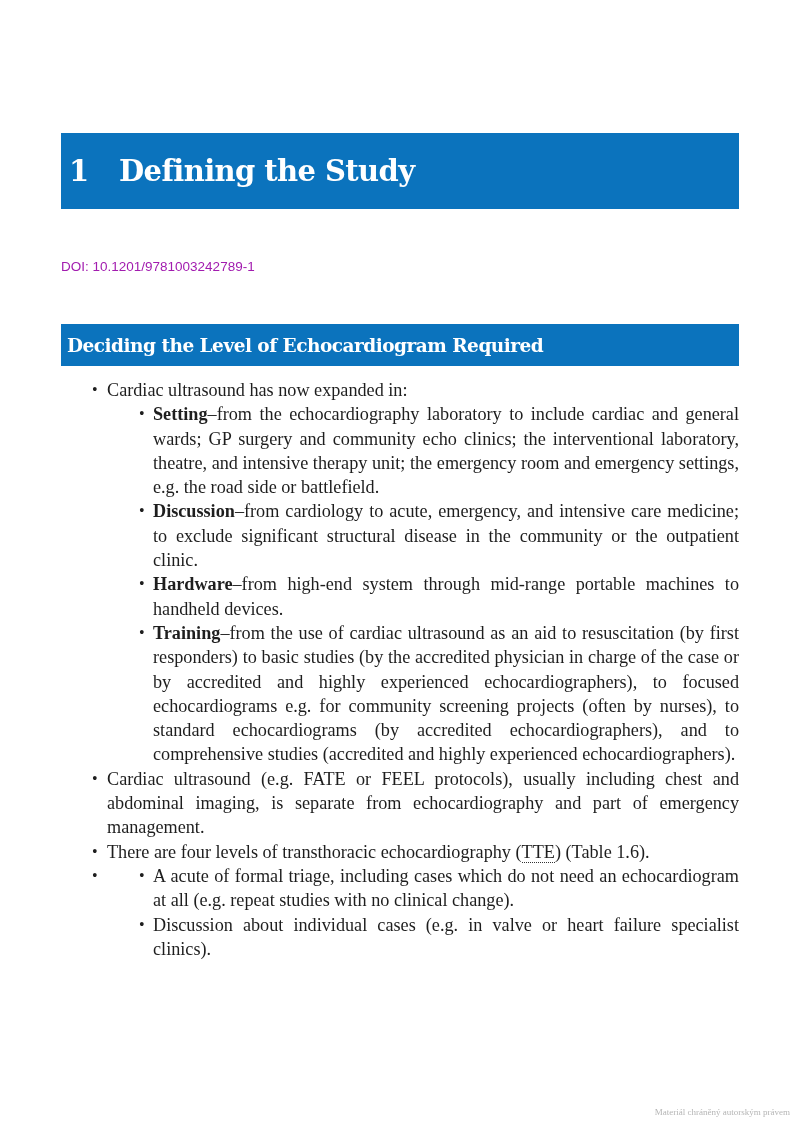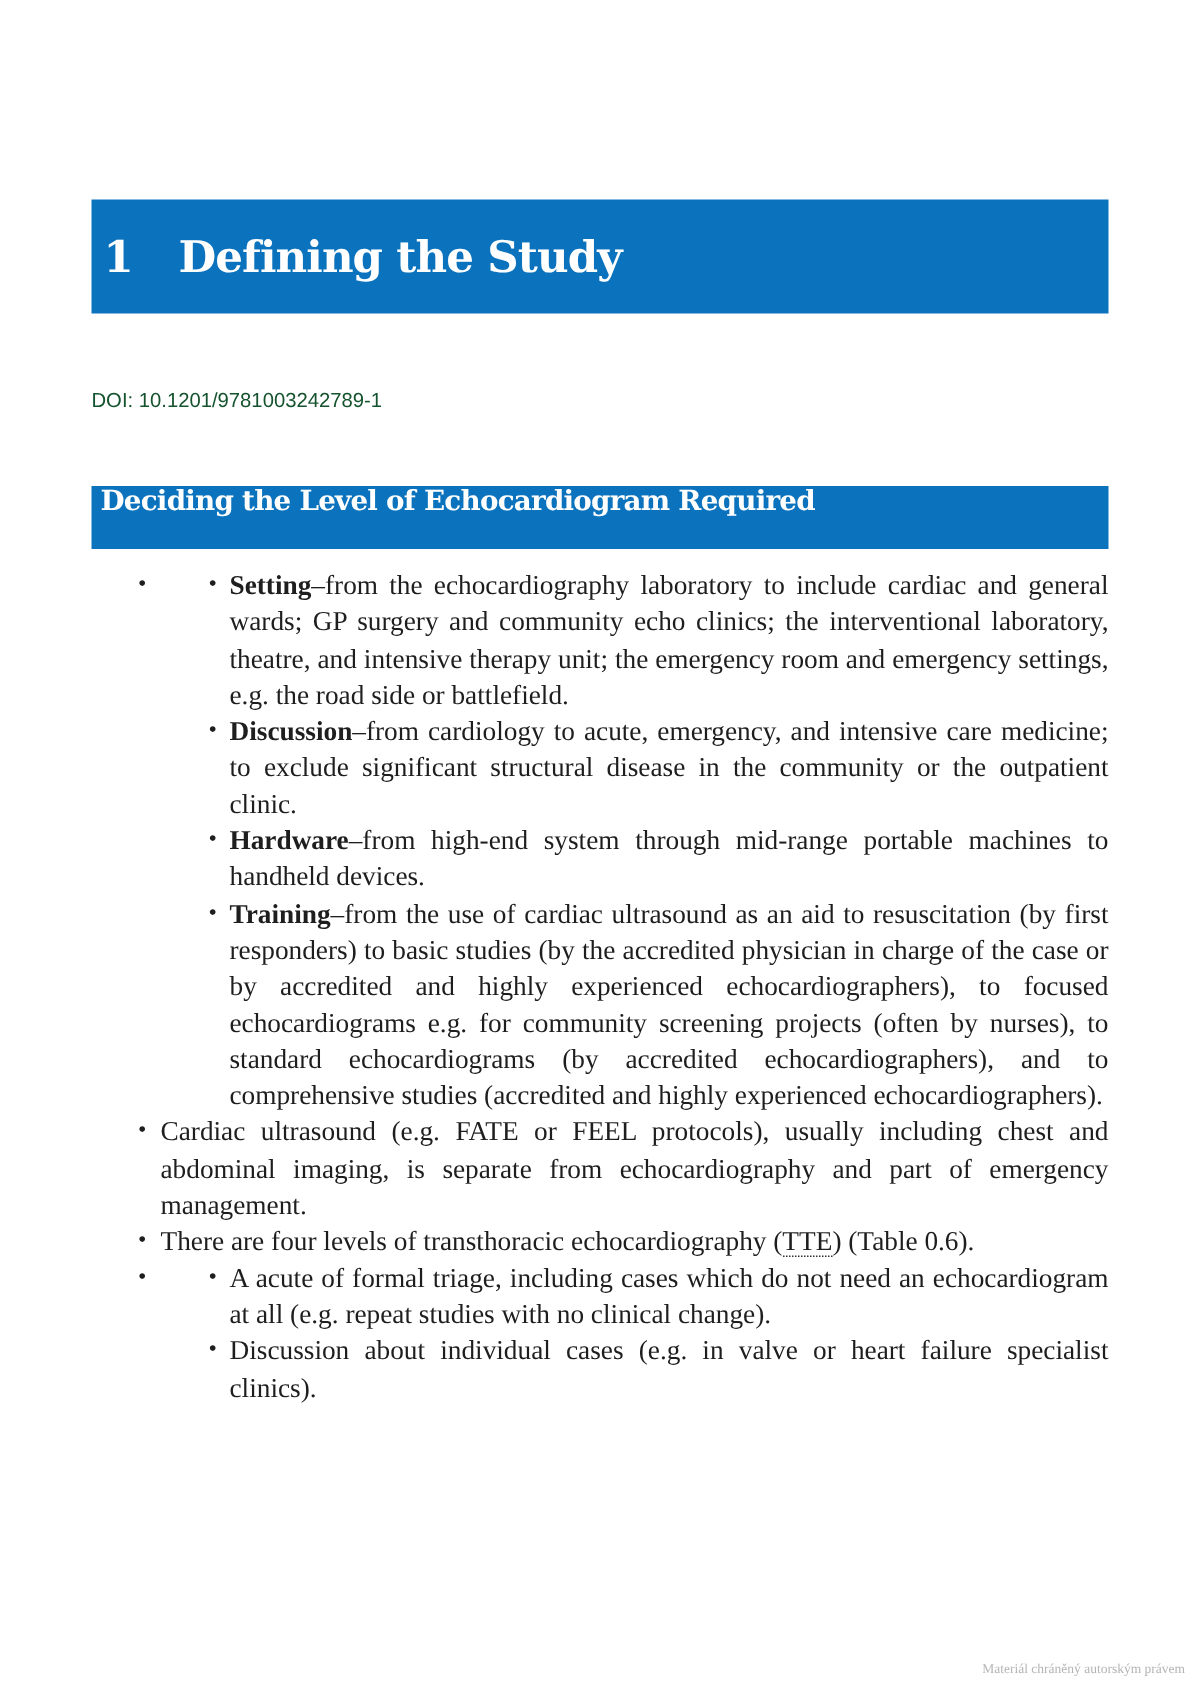--- a/index.html
+++ b/index.html
@@ -7,27 +7,27 @@
   .chapter-banner {
     position: absolute; left: 61px; top: 133px; width: 678px; height: 76px;
     background: #0b73bd; color: #ffffff;
     font-family: "DejaVu Serif", serif; font-weight: bold; font-size: 29px;
     display: flex; align-items: center; box-sizing: border-box; padding-left: 8px;
     letter-spacing: -0.6px;
   }
   .chapter-banner .num { width: 50px; display: inline-block; }
   .doi {
     position: absolute; left: 61px; top: 259px;
-    font-family: "Liberation Sans", sans-serif; font-size: 13.5px; color: #14532d;
+    font-family: "Liberation Sans", sans-serif; font-size: 13.5px; color: #a21caf;
   }
   .section-banner {
     position: absolute; left: 61px; top: 324px; width: 678px; height: 42px;
     background: #0b73bd; color: #ffffff;
     font-family: "DejaVu Serif", serif; font-weight: bold; font-size: 18.5px;
-    display: flex; align-items: flex-start; box-sizing: border-box; padding-left: 6px;
+    display: flex; align-items: center; box-sizing: border-box; padding-left: 6px;
     letter-spacing: -0.5px;
   }
   .content {
     position: absolute; left: 107px; top: 378px; width: 632px;
     font-family: "Liberation Serif", serif; font-size: 18.2px; line-height: 24.3px;
     color: #1e1e1e;
   }
   ul { margin: 0; padding: 0; list-style: none; }
   li { position: relative; text-align: justify; }
   li .dot {
@@ -53,20 +53,21 @@
 <div class="doi">DOI: 10.1201/9781003242789-1</div>
 
 <div class="section-banner">
   <span>Deciding the Level of Echocardiogram Required</span>
 </div>
 
 <div class="content">
   <ul>
     <li>
       <span class="dot">•</span>
+      <span>Cardiac ultrasound has now expanded in:</span>
       <ul class="sub">
         <li>
           <span class="dot">•</span>
           <b>Setting</b><span>–from the echocardiography laboratory to include cardiac and general wards; GP surgery and community echo clinics; the interventional laboratory, theatre, and intensive therapy unit; the emergency room and emergency settings, e.g. the road side or battlefield.</span>
         </li>
         <li>
           <span class="dot">•</span>
           <b>Discussion</b><span>–from cardiology to acute, emergency, and intensive care medicine; to exclude significant structural disease in the community or the outpatient clinic.</span>
         </li>
         <li>
@@ -78,21 +79,21 @@
           <b>Training</b><span>–from the use of cardiac ultrasound as an aid to resuscitation (by first responders) to basic studies (by the accredited physician in charge of the case or by accredited and highly experienced echocardiographers), to focused echocardiograms e.g. for community screening projects (often by nurses), to standard echocardiograms (by accredited echocardiographers), and to comprehensive studies (accredited and highly experienced echocardiographers).</span>
         </li>
       </ul>
     </li>
     <li>
       <span class="dot">•</span>
       <span>Cardiac ultrasound (e.g. FATE or FEEL protocols), usually including chest and abdominal imaging, is separate from echocardiography and part of emergency management.</span>
     </li>
     <li>
       <span class="dot">•</span>
-      <span>There are four levels of transthoracic echocardiography (</span><span class="abbr">TTE</span><span>) (Table 0.6).</span>
+      <span>There are four levels of transthoracic echocardiography (</span><span class="abbr">TTE</span><span>) (Table 1.6).</span>
     </li>
     <li>
       <span class="dot">•</span>
       <ul class="sub">
         <li>
           <span class="dot">•</span>
           <span>A acute of formal triage, including cases which do not need an echocardiogram at all (e.g. repeat studies with no clinical change).</span>
         </li>
         <li>
           <span class="dot">•</span>

